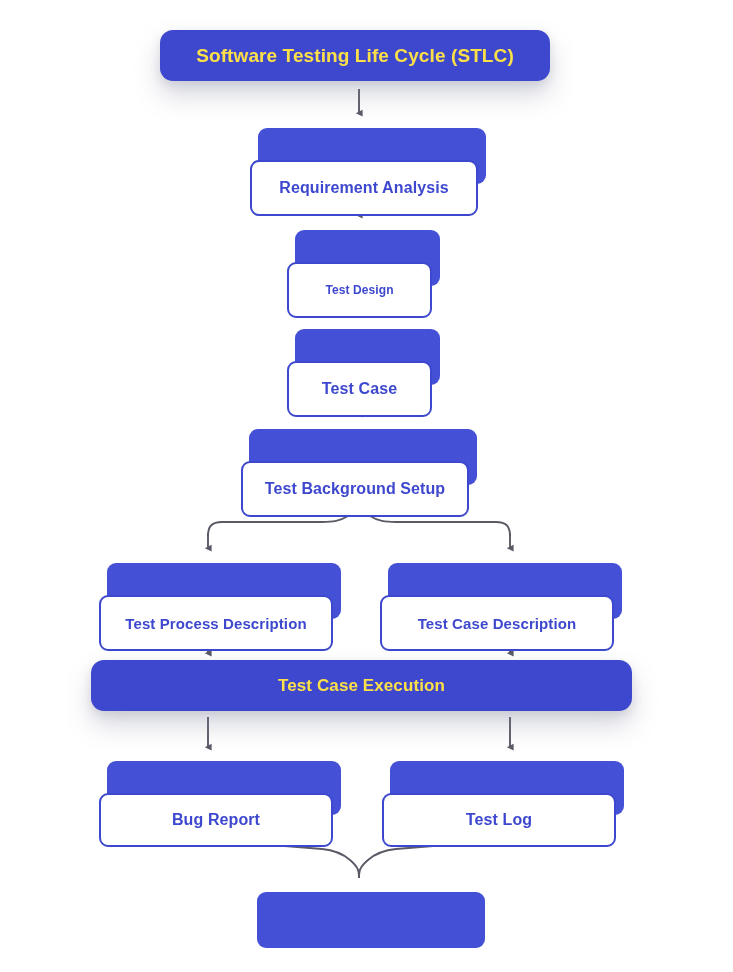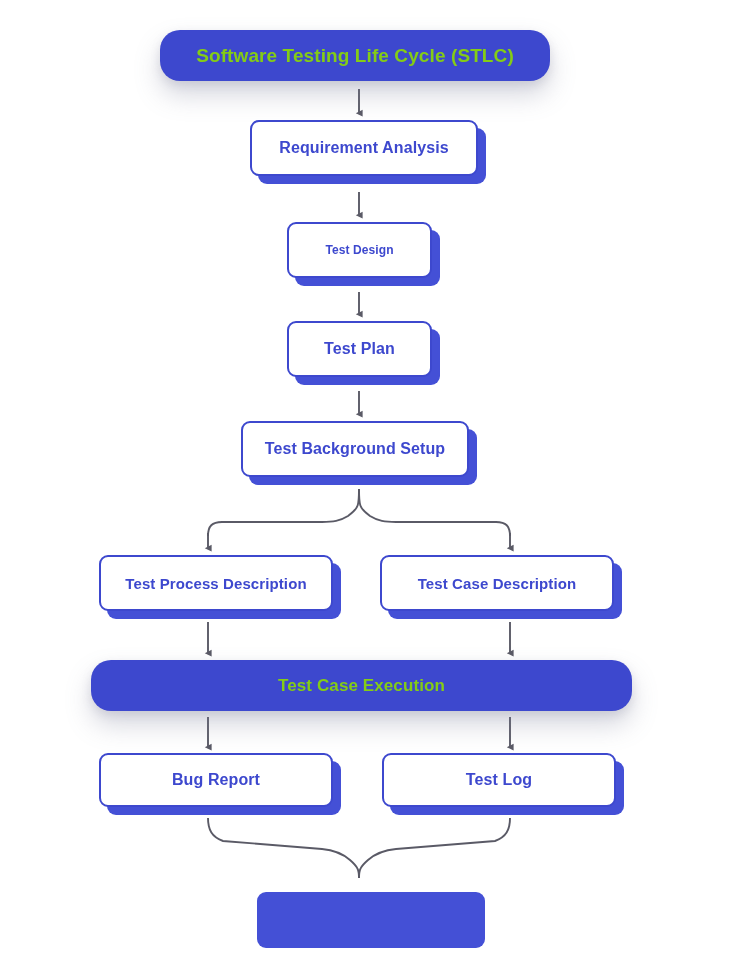--- a/index.html
+++ b/index.html
@@ -35,33 +35,34 @@
     justify-content: center;
     text-align: center;
     font-weight: bold;
     letter-spacing: 0.1px;
     z-index: 3;
   }
 
   
   .node.solid {
     background: #3d48ce;
-    color: #84cc16;
-    border-radius: 20px;
+    color: #fde047;
+    border-radius: 13px;
     box-shadow: 0 14px 26px rgba(120,124,150,0.30),
                 0 4px 10px rgba(120,124,150,0.18);
   }
 
   
   .node.outline {
     background: #ffffff;
     color: #3d48ce;
     border: 2.5px solid #3d48ce;
     border-radius: 9px;
     z-index: 3;
+    margin-top: 40px;
   }
   
   .offset-shadow {
     position: absolute;
     background: #4450d6;
     border-radius: 9px;
     z-index: 2;
   }
 </style>
 </head>
@@ -123,21 +124,21 @@
 
   <div class="node outline" style="left:250px; top:120px; width:228px; height:56px; font-size:16px;">
     <span>Requirement Analysis</span>
   </div>
 
   <div class="node outline" style="left:287px; top:222px; width:145px; height:56px; font-size:12px;">
     <span>Test Design</span>
   </div>
 
   <div class="node outline" style="left:287px; top:321px; width:145px; height:56px; font-size:16px;">
-    <span>Test Plan</span>
+    <span>Test Case</span>
   </div>
 
   <div class="node outline" style="left:241px; top:421px; width:228px; height:56px; font-size:16px;text-align:center;">
     <span>Test Background Setup</span>
   </div>
 
   <div class="node outline" style="left:99px; top:555px; width:234px; height:56px; font-size:15px;">
     <span>Test Process Description</span>
   </div>
 

